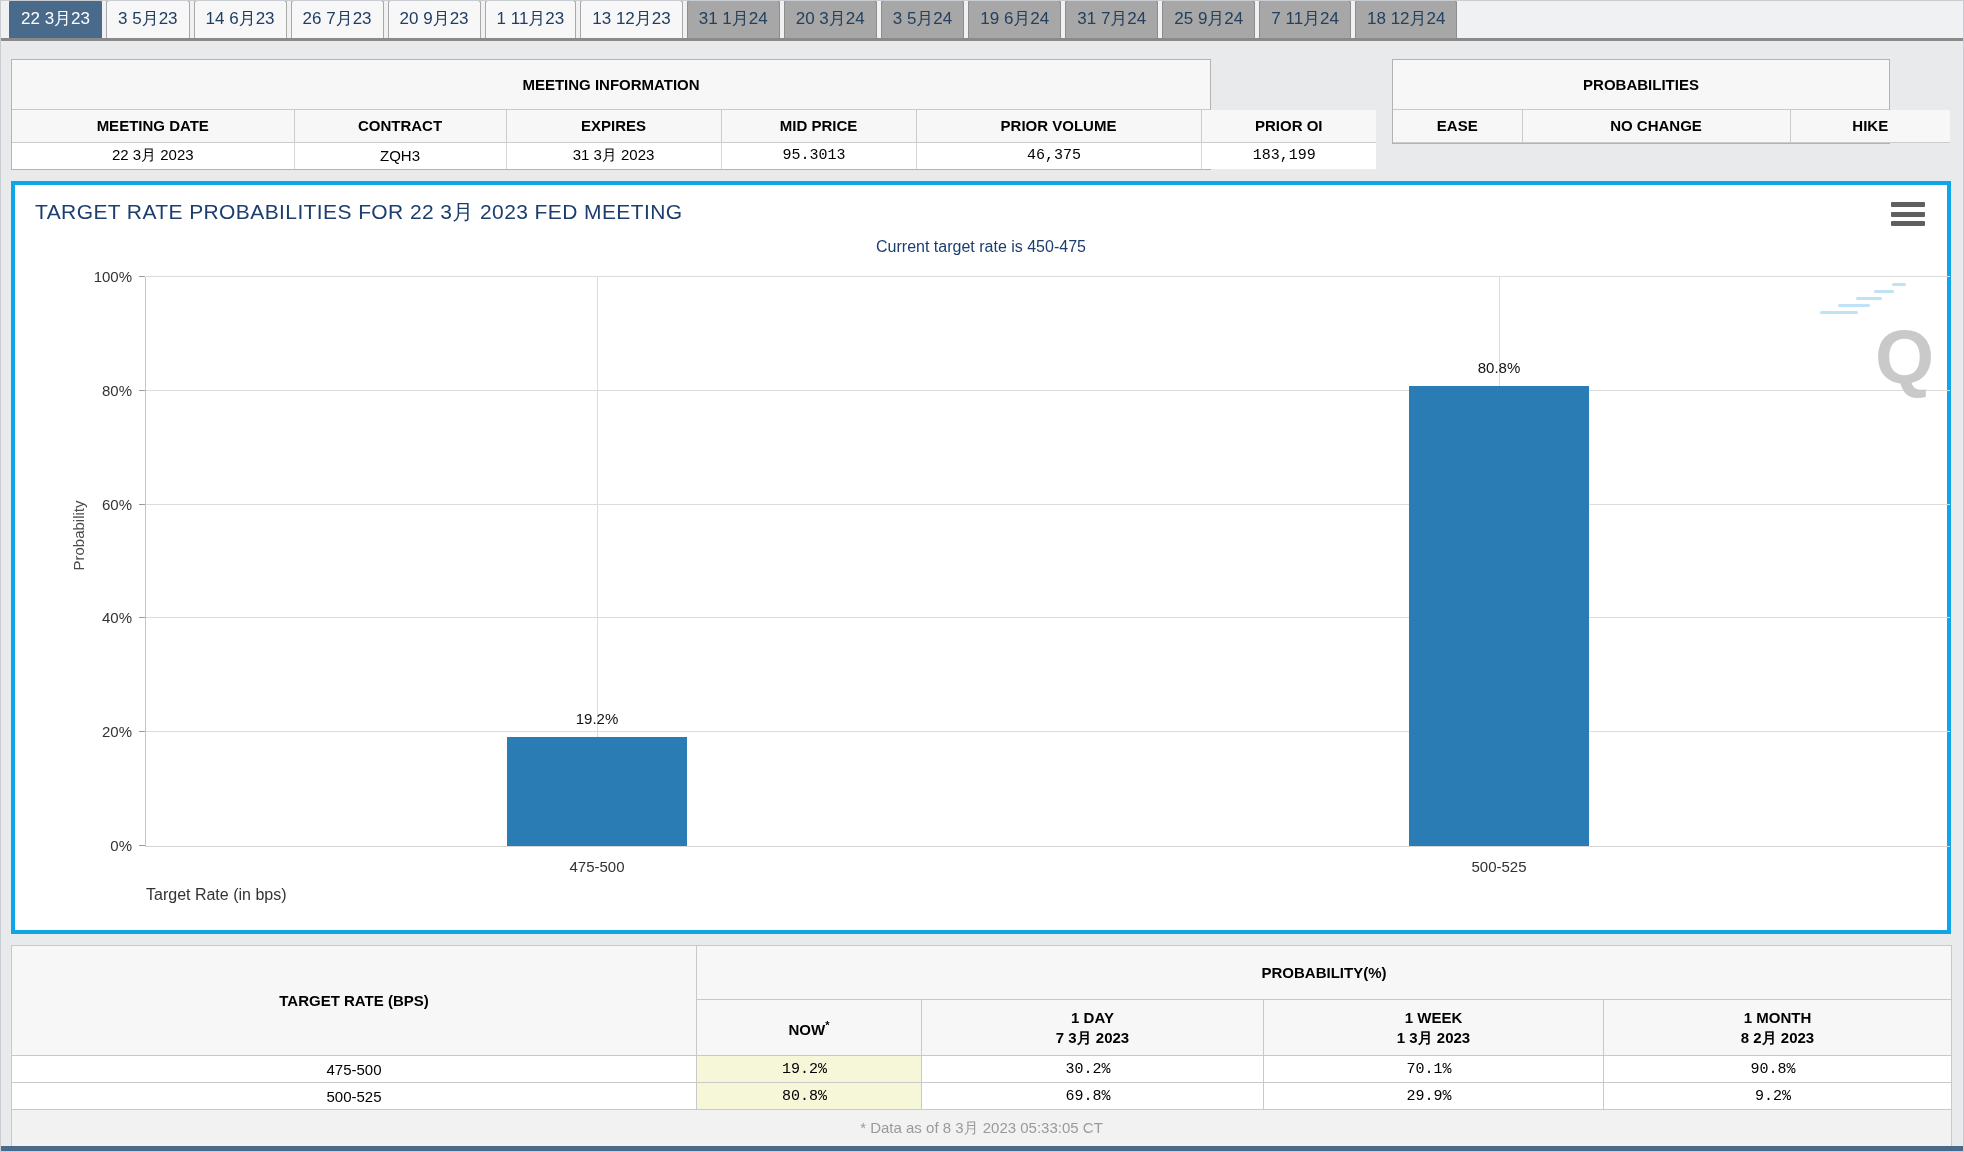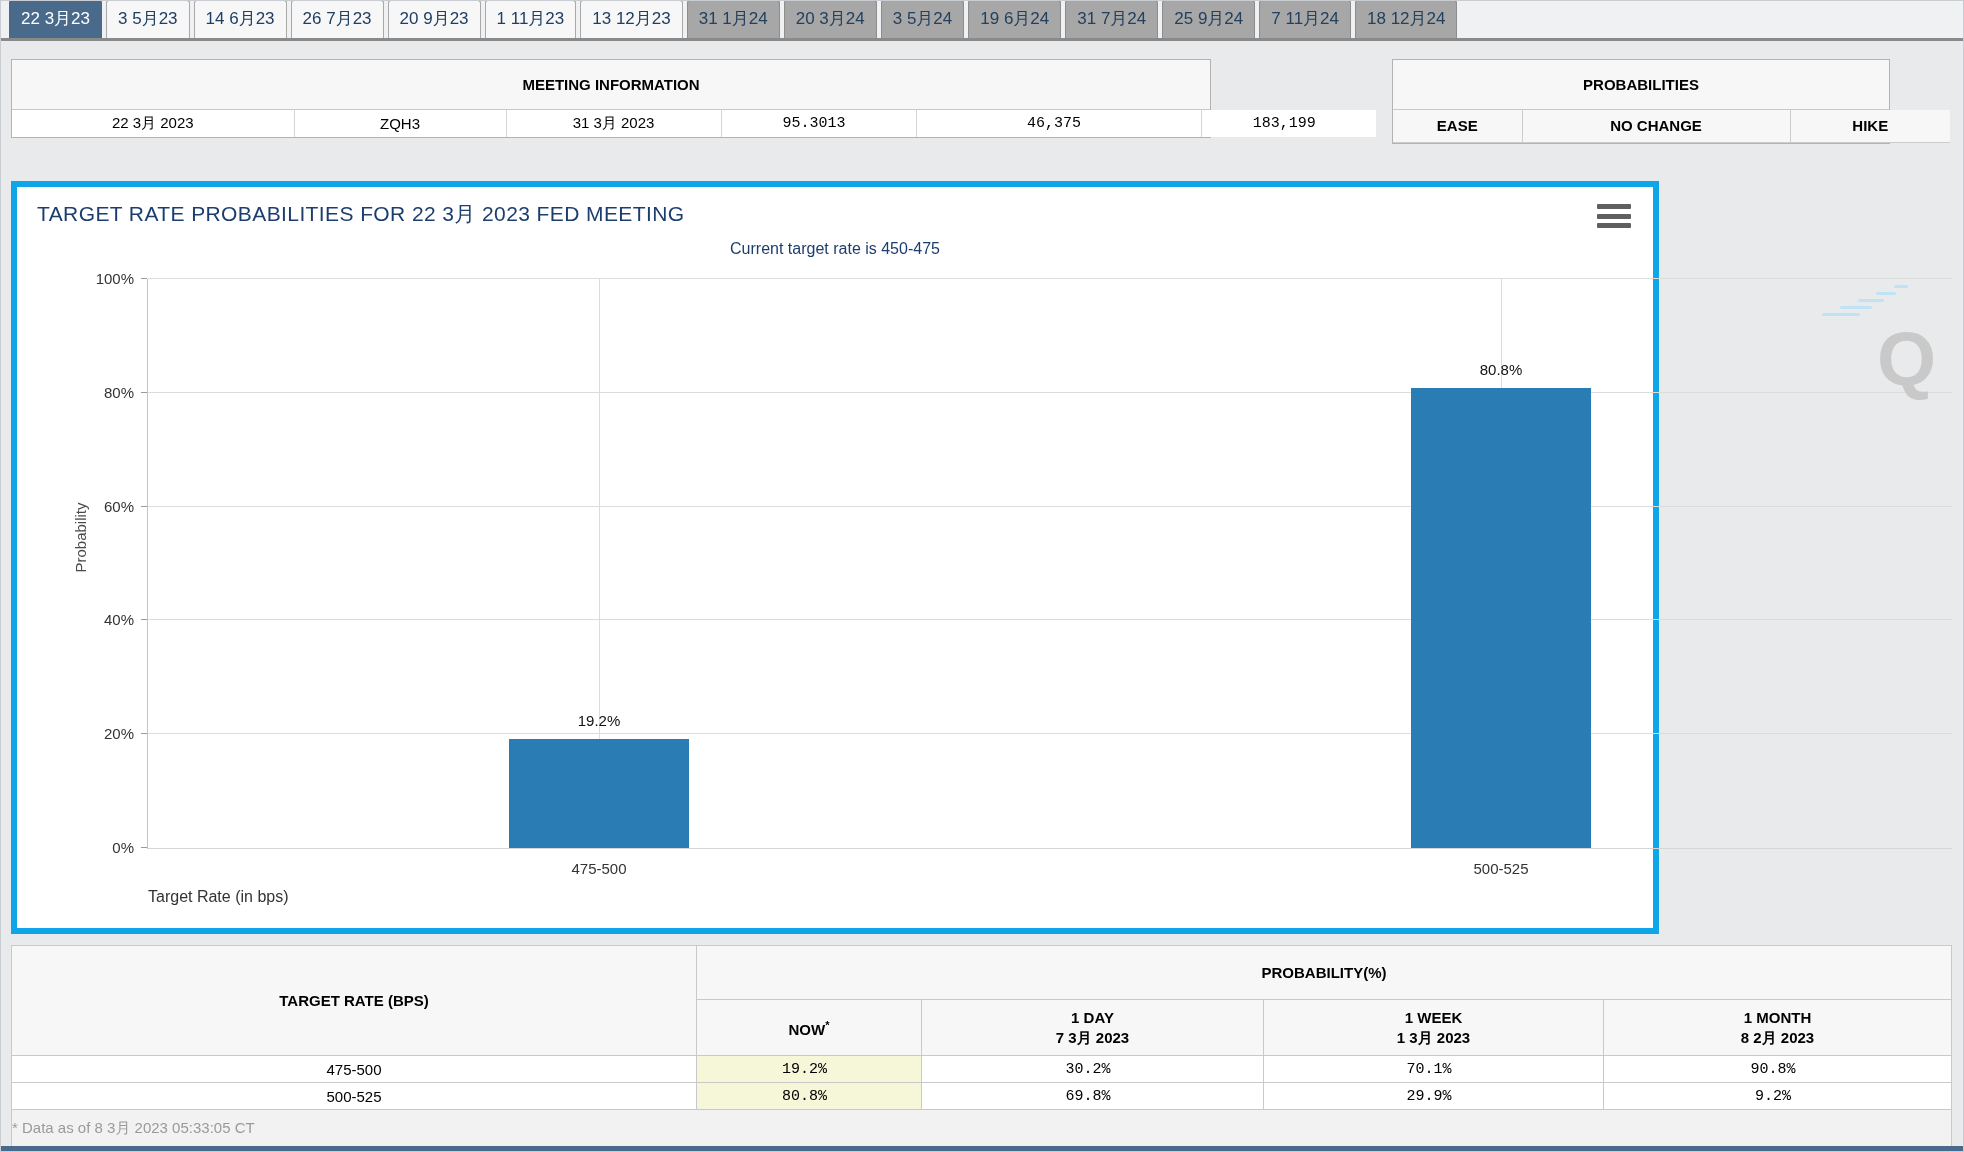--- a/index.html
+++ b/index.html
@@ -29,22 +29,22 @@
   .info-table th { height:32px; background:#f7f7f7; font-size:15px; font-weight:bold;
                    color:#000; border-right:1px solid #cccccc; border-bottom:1px solid #cccccc;
                    text-align:center; }
   .info-table td { height:27px; background:#ffffff; font-size:15px; color:#000;
                    border-right:1px solid #d6d6d6; }
   .info-table th:last-child, .info-table td:last-child { border-right:none; }
   .ta-c { text-align:center; }
   .ta-r { text-align:center; padding-right:9px;font-family:Liberation Mono, monospace; }
 
   
-  .chart-panel { position:absolute; left:10px; top:180px; width:1648px; height:753px;
-                 background:#ffffff; border:6px solid #0ea5e9; }
+  .chart-panel { position:absolute; left:10px; top:180px; width:1940px; height:753px;
+                 background:#ffffff; border:4px solid #0ea5e9; }
   .chart-title { position:absolute; left:20px; top:13px; font-size:21px;
                  letter-spacing:.4px; color:#1c3e6e; }
   .burger { position:absolute; right:22px; top:17px; width:34px; height:24px;
             display:flex; flex-direction:column; justify-content:space-between; cursor:pointer; }
   .burger span { display:block; width:34px; height:5px; background:#5f5f5f; border-radius:1px; }
   .chart-subtitle { position:absolute; left:0; top:53px; width:100%; text-align:center;
                     font-size:16px; color:#1c3e6e; }
 
   .plot { position:absolute; left:130px; top:92px; width:1805px; height:570px;
           border-left:1px solid #c4c4c4; border-bottom:1px solid #d6d6d6; }
@@ -75,21 +75,21 @@
                   border:1px solid #adadad; }
   .bottom-table th { background:#f7f7f7; font-size:15px; font-weight:bold; color:#000;
                      border:1px solid #c9c9c9; text-align:center; }
   .bottom-table tr.h1 th { height:54px; }
   .bottom-table tr.h2 th { height:56px; line-height:20px; }
   .bottom-table td { font-size:15px; color:#000; border:1px solid #c9c9c9;
                      height:27px; background:#fff; }
   .bottom-table sup { font-size:11px; vertical-align:super; }
   .now-cell { background:#f6f6d8 !important; }
   .bottom-table tr.foot td { height:37px; background:#f2f2f2; color:#9a9a9a;
-                             font-size:15px; }
+                             text-align:center; font-size:15px; }
 
   .bottom-bar { position:absolute; left:0; top:1145px; width:100%; height:7px;
                 background:#4a6a8c; }
 </style>
 </head>
 <body>
 
 <div class="screen">
 
   <div class="tabbar">
@@ -115,20 +115,28 @@
     <table class="info-table">
       <colgroup>
         <col style="width:282px">
           <col style="width:212px">
           <col style="width:215px">
         <col style="width:195px">
           <col style="width:285px">
           <col style="width:175px">
       </colgroup>
       <tbody>
+          <tr>
+        <th>MEETING DATE</th>
+        <th>CONTRACT</th>
+        <th>EXPIRES</th>
+        <th>MID PRICE</th>
+        <th>PRIOR VOLUME</th>
+        <th>PRIOR OI</th>
+      </tr>
       <tr>
         <td class="ta-c">22 3月 2023</td>
         <td class="ta-c">ZQH3</td>
         <td class="ta-c">31 3月 2023</td>
         <td class="ta-r">95.3013</td>
         <td class="ta-r">46,375</td>
         <td class="ta-r">183,199</td>
       </tr>
     </tbody>
       </table>

